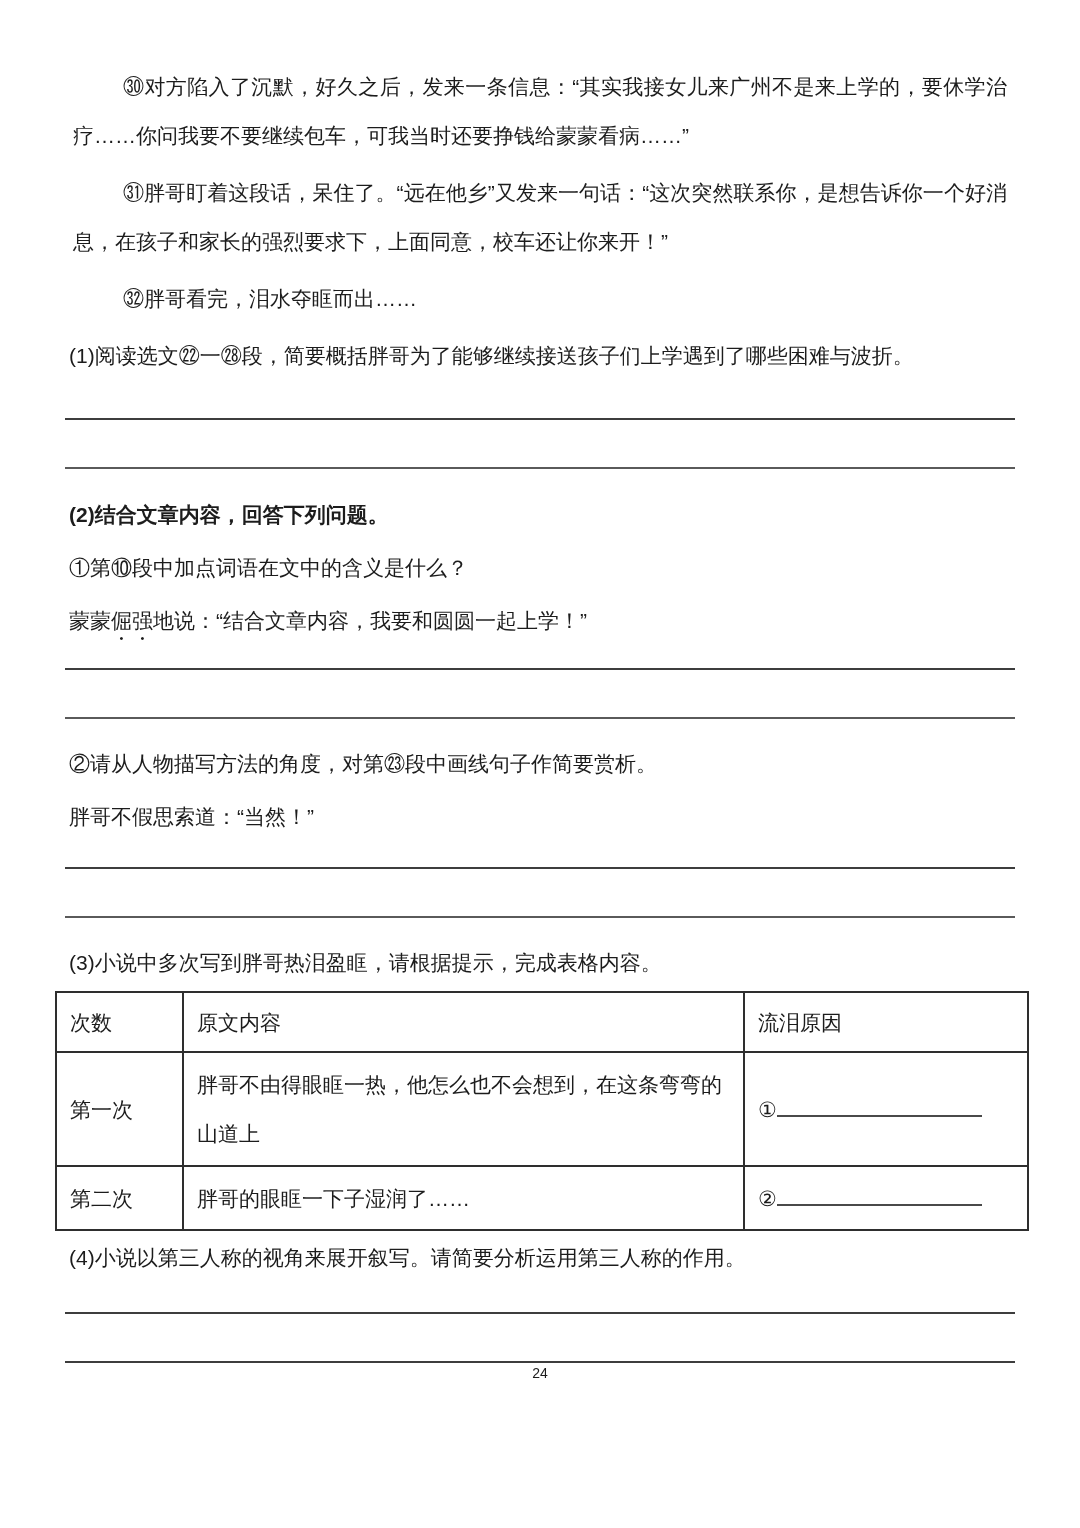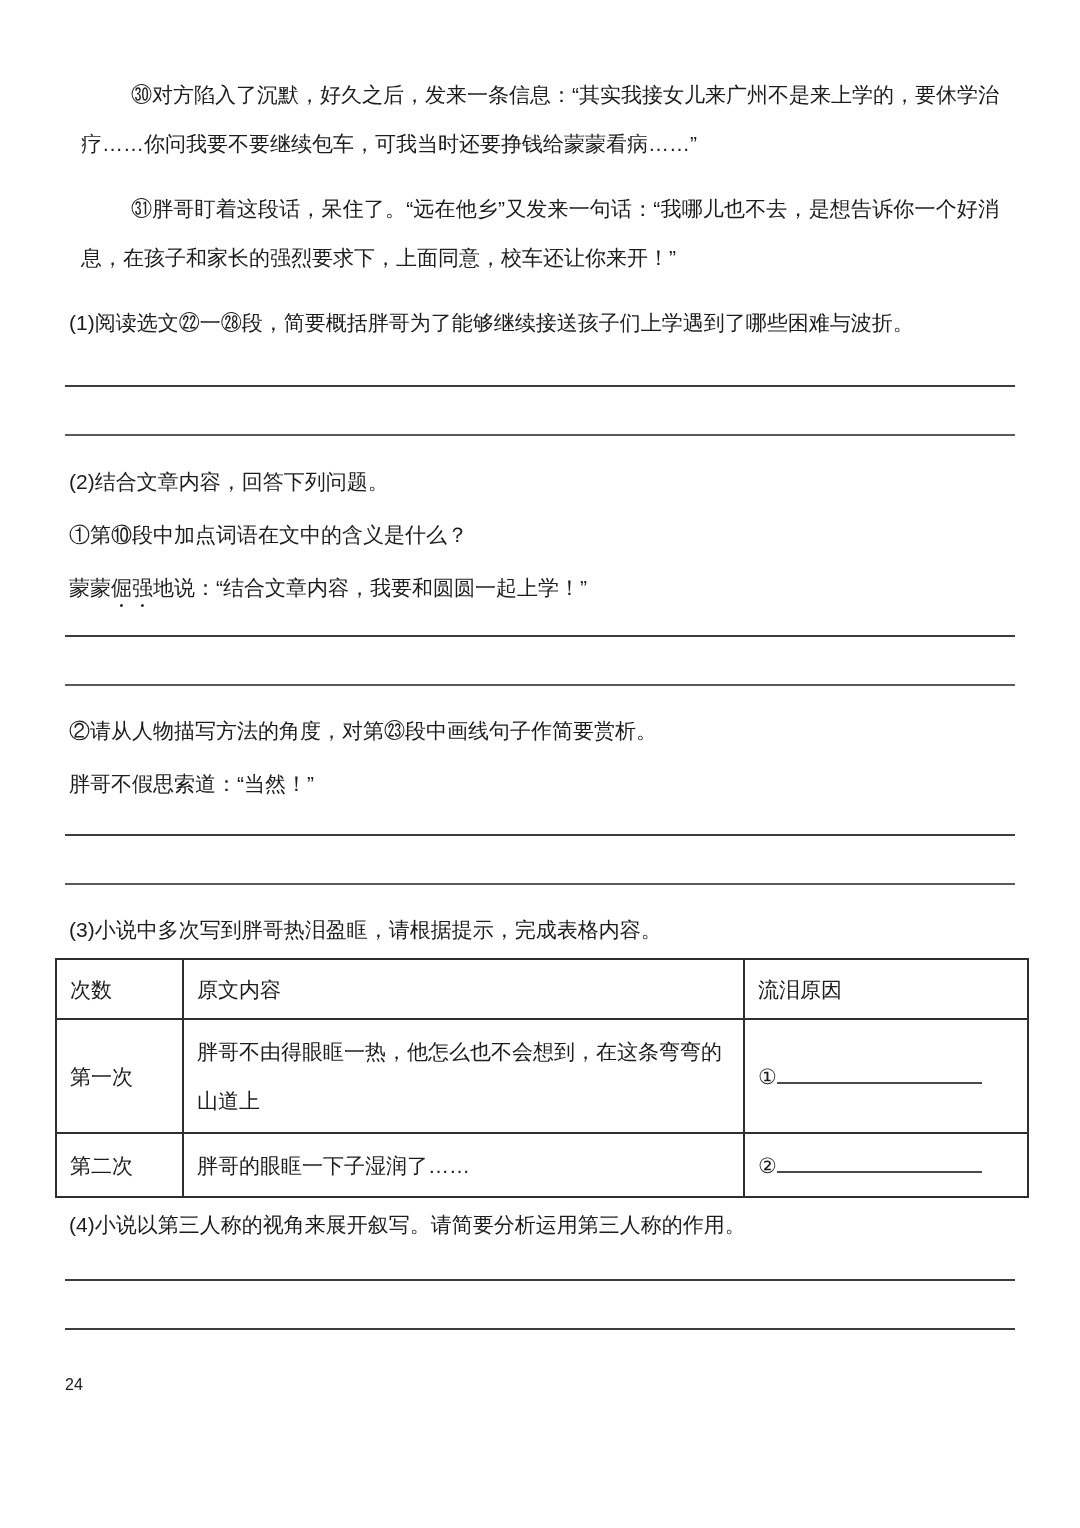--- a/index.html
+++ b/index.html
@@ -19,38 +19,38 @@
   .page {
     box-sizing: border-box;
     width: 1080px;
     height: 1528px;
     padding: 54px 65px 0 65px;
   }
   .para {
     line-height: 49px;
     text-indent: 50px;
     text-align: justify;
-    margin: 16px;
+    margin: 8px;
   }
   .qline {
     line-height: 49px;
     text-align: justify;
     margin: 4px;
   }
   .ans-line {
     height: 0;
     border-bottom: 2px solid #3d3d3d;
   }
   .ans-line.grayer { border-bottom-color: #5a5a5a; }
   .mt38 { margin-top: 38px; }
   .mt47 { margin-top: 47px; }
   .mt30 { margin-top: 30px; }
   .mt26 { margin-top: 26px; }
   .mt23 { margin-top: 23px; }
-  .mt21 { margin-top: 21px; }
+  .mt21 { margin-top: 21px; font-weight: bold; }
   .mt20 { margin-top: 20px; }
   .mt2  { margin-top: 2px; }
   .em-dots {
     -webkit-text-emphasis: filled dot #1c1c1c;
     -webkit-text-emphasis-position: under left;
     text-emphasis: filled dot #1c1c1c;
     text-emphasis-position: under left;
   }
   table.q3-table {
     border-collapse: collapse;
@@ -76,34 +76,34 @@
   table.q3-table tr.r2 td { height: 54px; }
   table.q3-table tr.r3 td { height: 54px; }
   .blank {
     display: inline-block;
     width: 205px;
     height: 1em;
     border-bottom: 2px solid #4a4a4a;
     vertical-align: baseline;
   }
   .page-num {
-    margin-top: 45px;
-    text-align: left;
-    font-size: 16px;
+    text-align: center;
+    font-size: 14px;
     line-height: 20px;
     color: #1c1c1c;
   }
 </style>
 </head>
 <body>
 
 <div class="page">
 
   <p class="para">㉚对方陷入了沉默，好久之后，发来一条信息：“其实我接女儿来广州不是来上学的，要休学治疗……你问我要不要继续包车，可我当时还要挣钱给蒙蒙看病……”</p>
-  <p class="para">㉛胖哥盯着这段话，呆住了。“远在他乡”又发来一句话：“我哪儿也不去，是想告诉你一个好消息，在孩子和家长的强烈要求下，上面同意，校车还让你来开！”</p>
+  <p class="para">㉛胖哥盯着这段话，呆住了。“远在他乡”又发来一句话：“这次突然联系你，是想告诉你一个好消息，在孩子和家长的强烈要求下，上面同意，校车还让你来开！”</p>
+  <p class="para">㉜胖哥看完，泪水夺眶而出……</p>
 
   <p class="qline">(1)阅读选文㉒一㉘段，简要概括胖哥为了能够继续接送孩子们上学遇到了哪些困难与波折。</p>
   <div class="ans-line mt38"></div>
   <div class="ans-line mt47 grayer"></div>
 
   <p class="qline mt21">(2)结合文章内容，回答下列问题。</p>
   <p class="qline">①第⑩段中加点词语在文中的含义是什么？</p>
   <p class="qline"><span>蒙蒙</span><span class="em-dots">倔强</span><span>地说：“结合文章内容，我要和圆圆一起上学！”</span></p>
   <div class="ans-line mt23"></div>
   <div class="ans-line mt47 grayer"></div>

